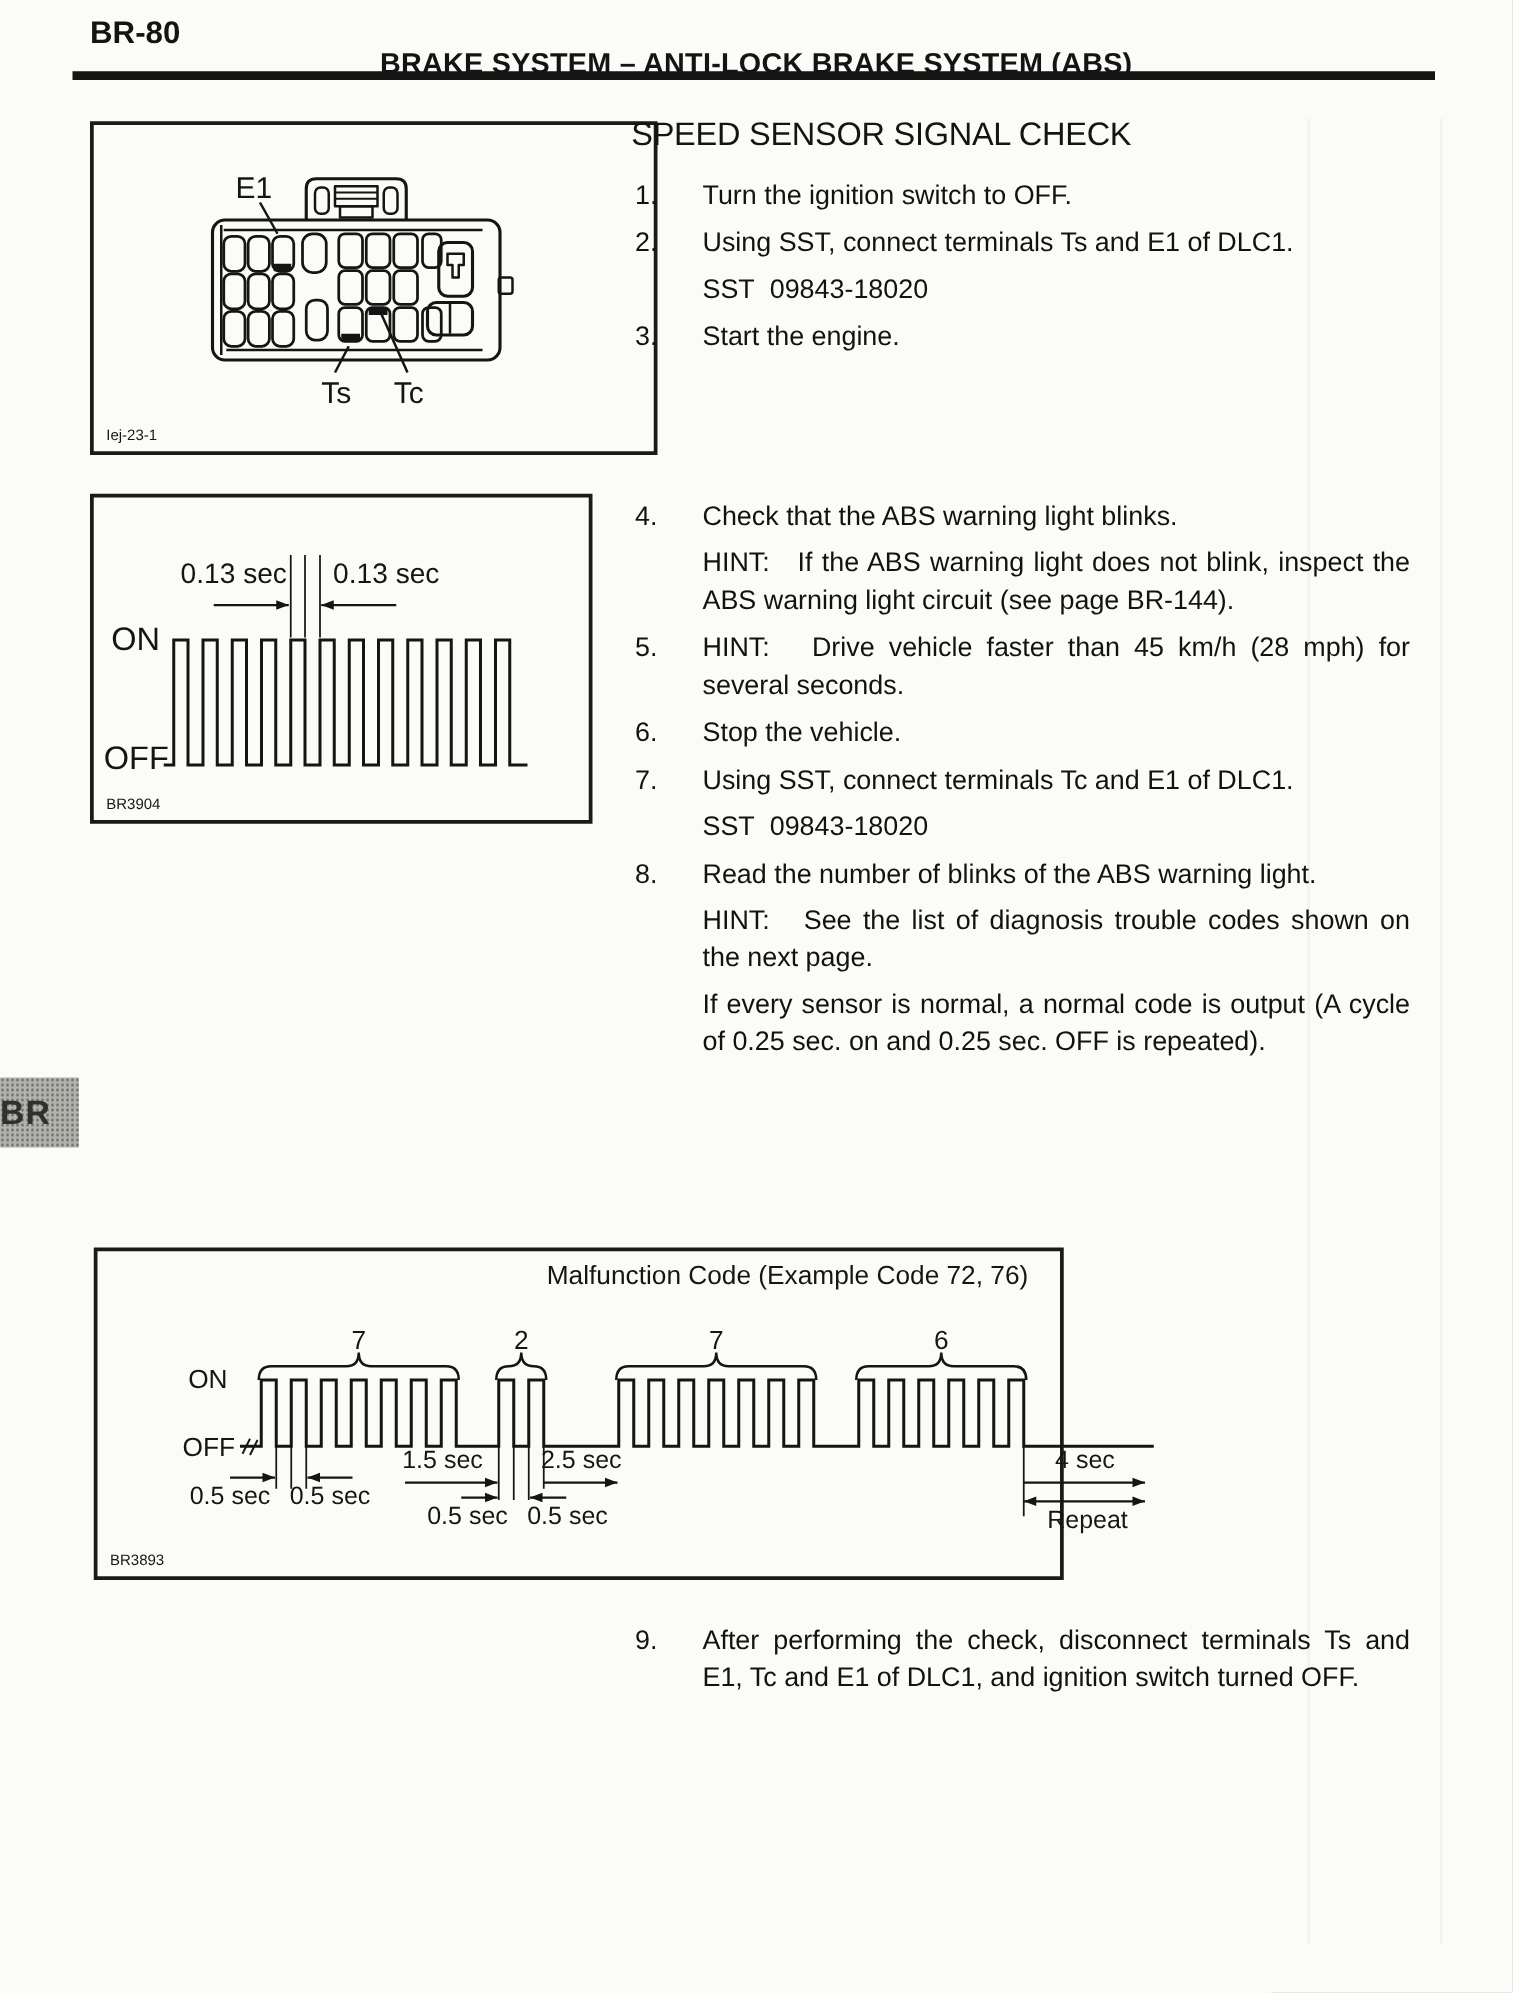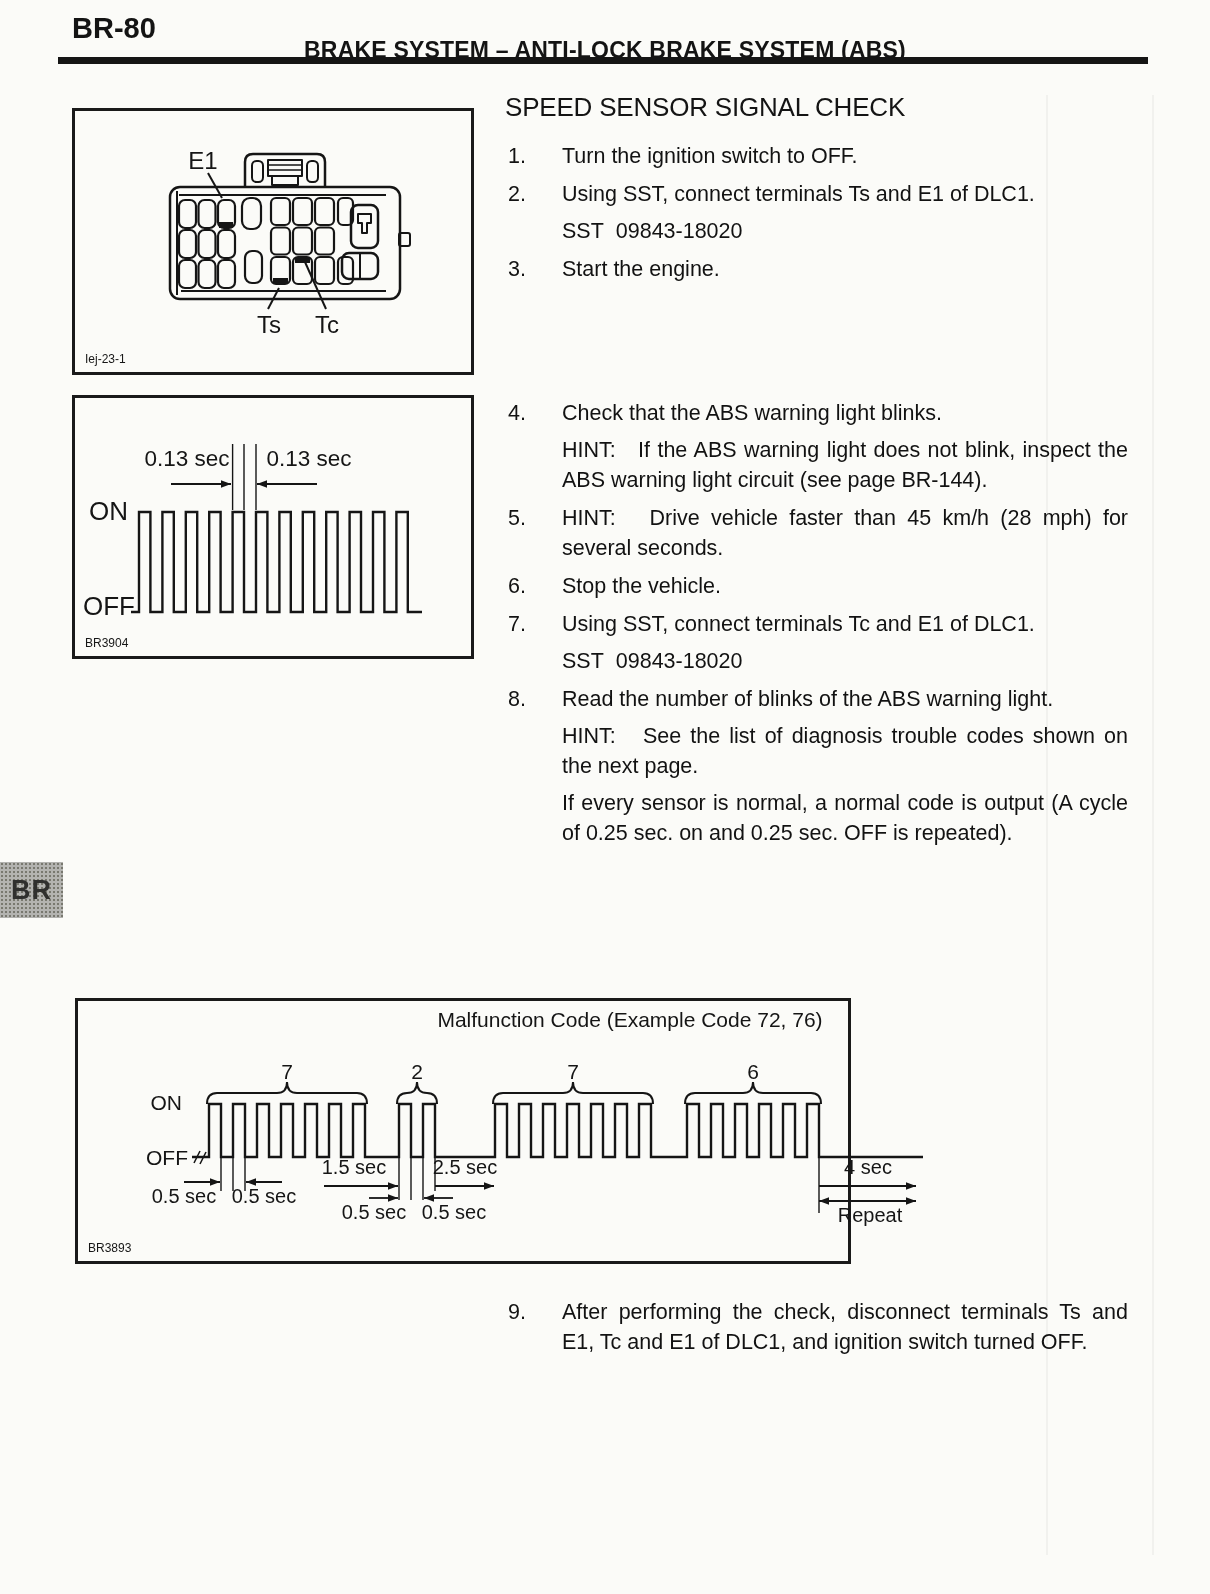--- a/index.html
+++ b/index.html
@@ -2,27 +2,27 @@
 <html><head>
 <meta charset="utf-8">
 <style>
   * { box-sizing: border-box; }
   html,body { margin:0; padding:0; background:#d9d9d5; }
   .page {
     position:relative; width:1210px; height:1594px; overflow:hidden;
     background:#fbfbf8; color:#141414;
     font-family:"Liberation Sans", sans-serif;
   }
-  .page-num { position:absolute; left:72px; top:12px; font-size:29px; font-weight:bold; }
+  .page-num { position:absolute; left:72px; top:12px; font-size:25px; font-weight:bold; }
   .header-title { position:absolute; left:0; top:37px; width:100%; text-align:center;
     font-size:23px; font-weight:bold; margin:0; letter-spacing:0.2px; }
   .rule { position:absolute; left:58px; top:57px; width:1090px; height:7px; background:#151515; }
 
   .fig { position:absolute; border:3px solid #1a1a1a; }
-  #fig-connector { left:72px; top:108px;  width:402px; height:267px;text-align:right; }
+  #fig-connector { left:72px; top:97px;  width:454px; height:267px;text-align:right; }
   #fig-normal    { left:72px; top:395px; width:402px; height:264px; }
   #fig-mal       { left:75px; top:998px; width:776px; height:266px; }
   .figcode { position:absolute; left:10px; bottom:6px; font-size:12px; color:#161616; }
 
   .page-title { position:absolute; left:505px; top:92px; margin:0;
     font-size:26px; font-weight:normal; letter-spacing:-0.2px; }
 
   .steps { position:absolute; font-size:21.5px; line-height:30px; color:#121212; }
   #steps-a { left:508px; top:141px;  width:620px; }
   #steps-b { left:508px; top:398px;  width:620px; }
@@ -30,21 +30,21 @@
   .step { display:flex; margin-bottom:8px; }
   .num { flex:0 0 54px; }
   .sbody { flex:1; text-align:justify; }
   .sbody p { margin:0 0 7px; }
   .sbody p:last-child { margin-bottom:0; }
 
   .br-tab { position:absolute; left:0; top:862px; width:63px; height:56px;
     background-color:#b3b3b0;
     background-image:radial-gradient(circle,#78786f 1px, rgba(0,0,0,0) 1.3px);
     background-size:4px 4px;
-    display:flex; align-items:center; justify-content:center;
+    display:flex; align-items:center; 
     font-size:27px; font-weight:bold; color:#30302e; letter-spacing:1px; }
 
   .bleed { position:absolute; background:rgba(70,70,70,0.055); }
   svg { display:block; }
   svg text { font-family:"Liberation Sans", sans-serif; }
 </style>
 </head>
 <body>
 
 <div class="page">

